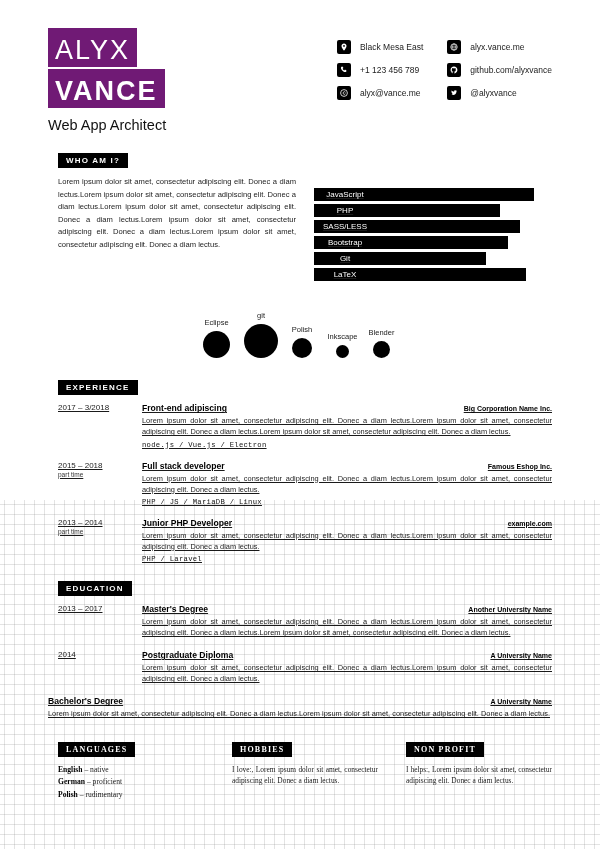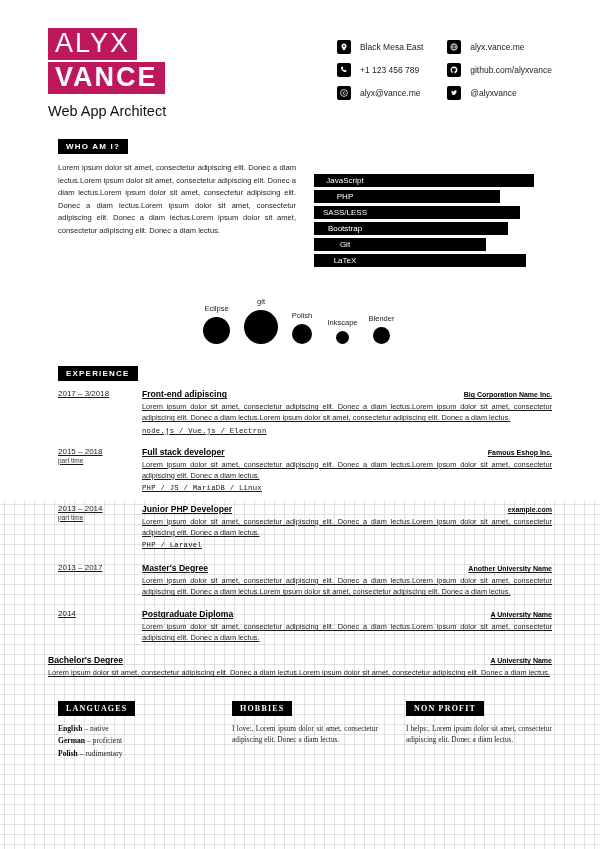--- a/index.html
+++ b/index.html
@@ -49,26 +49,26 @@
     display: flex;
     align-items: flex-start;
     justify-content: space-between;
     margin-bottom: 16px;
   }
   .name-block {
     width: 200px;
   }
   .name-line {
     display: inline-block;
-    background: #be185d;
+    background: #701a75;
     color: #fff;
     font-size: 27px;
     letter-spacing: 2px;
     font-weight: 400;
-    padding: 1px 7px 2px 7px;
+    padding: 8px 7px 2px 7px;
     line-height: 1.08;
     margin-bottom: 2px;
   }
   .name-line.second { margin-bottom: 4px; font-weight: bold; }
   .job-title {
     font-size: 14.5px;
     margin-top: 5px;
     color: #111;
   }
   .contacts {
@@ -121,20 +121,21 @@
     width: 240px;
     font-size: 7.6px;
     line-height: 1.65;
     text-align: justify;
     color: #222;
     padding-left: 10px;
   }
   .skills {
     width: 240px;
     padding-top: 12px;
+    text-decoration: underline;
   }
   .skill-row {
     display: flex;
     align-items: center;
     margin-bottom: 3px;
     height: 13px;
   }
   .skill-name {
     background: #000;
     color: #fff;
@@ -427,20 +428,23 @@
             </div>
             <div class="entry-desc">Lorem ipsum dolor sit amet, consectetur adipiscing elit. Donec a diam lectus.Lorem ipsum dolor sit amet, consectetur adipiscing elit. Donec a diam lectus.</div>
             <div class="entry-tech">PHP  /  Laravel</div>
           </div>
         </div>
 
       </div>
     </div>
 
     <div class="section">
+      <div class="tag-wrap">
+        <span class="tag">EDUCATION</span>
+      </div>
       <div class="entries">
 
         <div class="entry">
           <div class="entry-date">
             <div>2013 – 2017</div>
           </div>
           <div class="entry-body">
             <div class="entry-head">
               <span class="entry-title">Master's Degree</span>
               <span class="entry-org">Another University Name</span>

